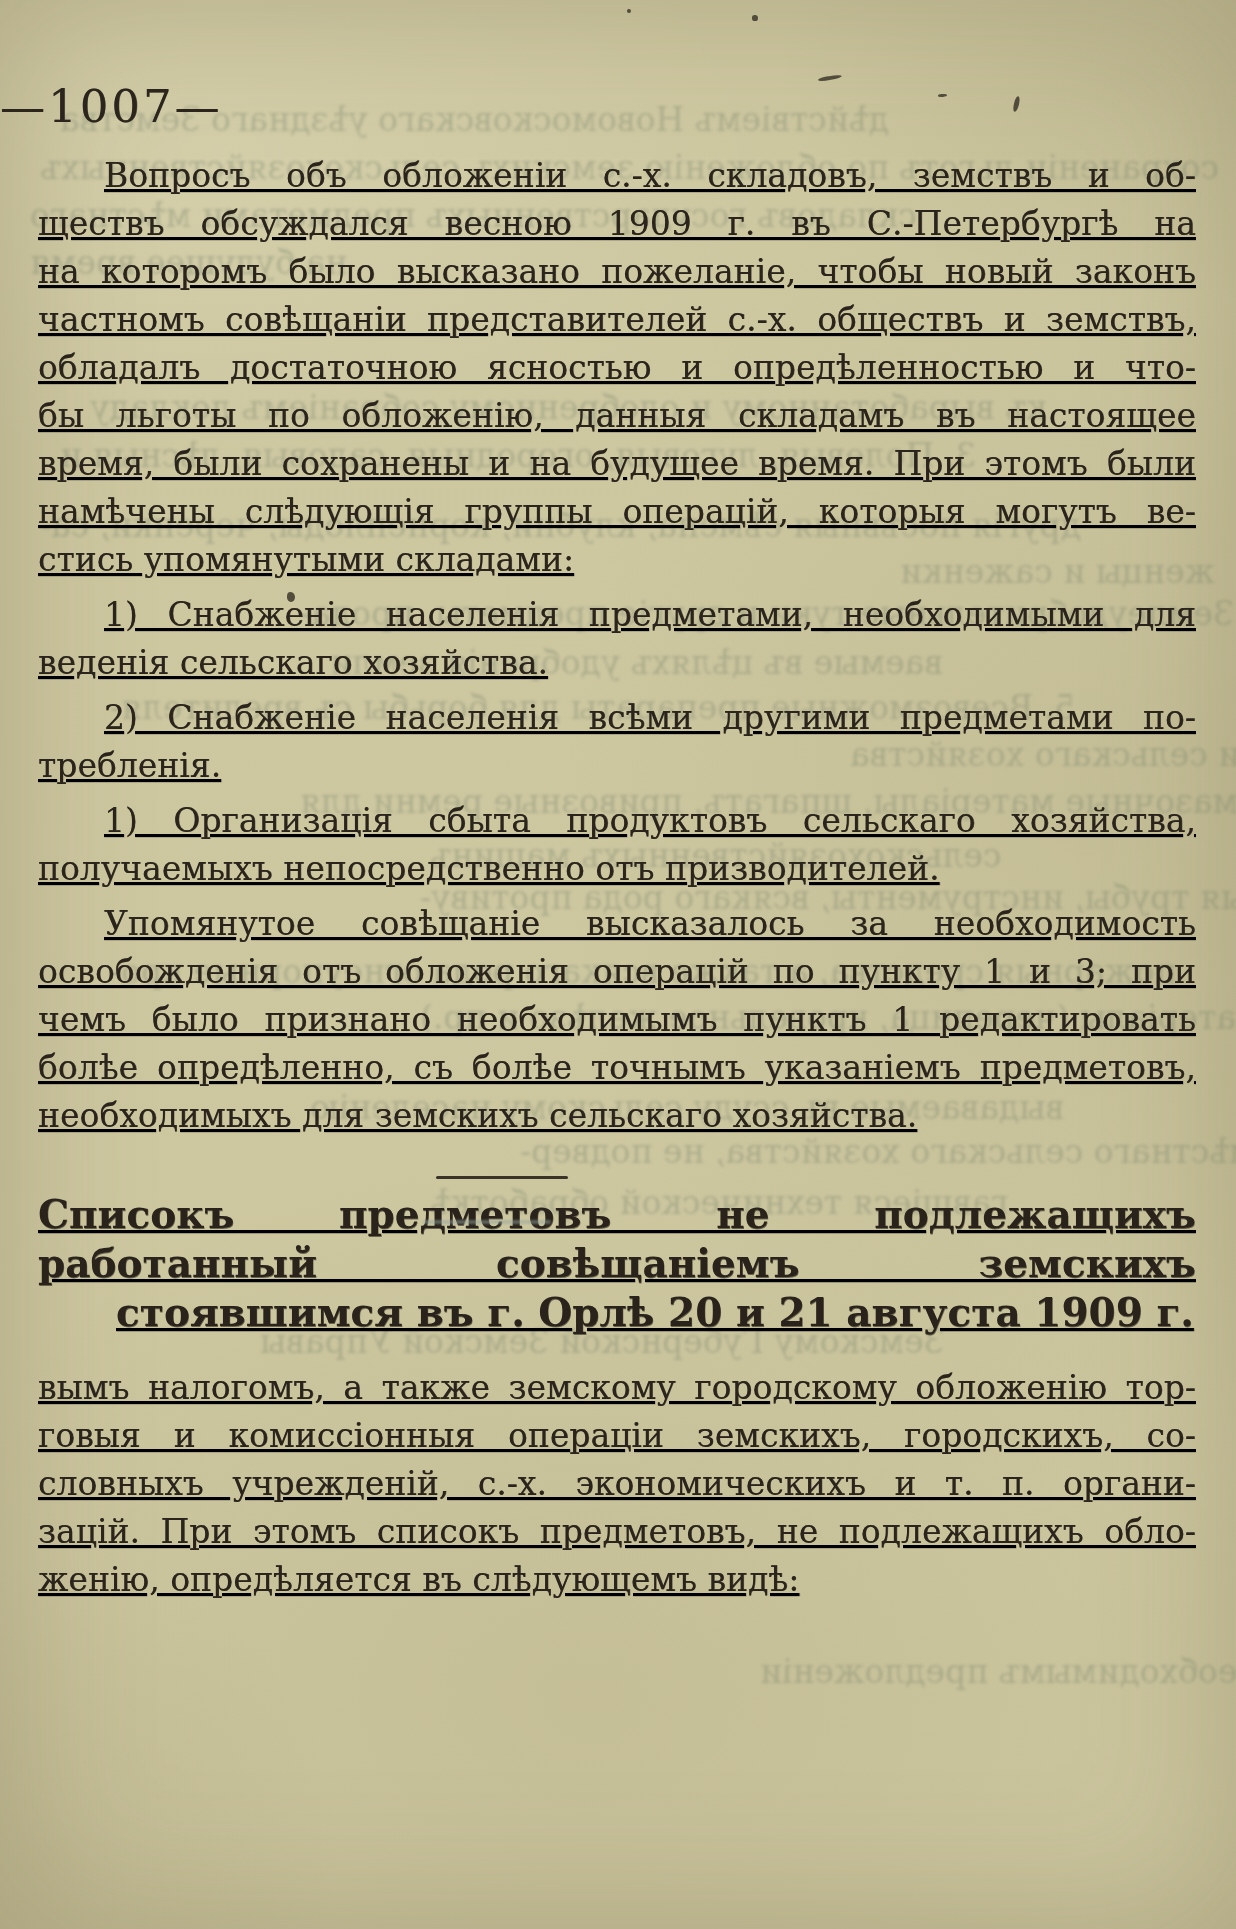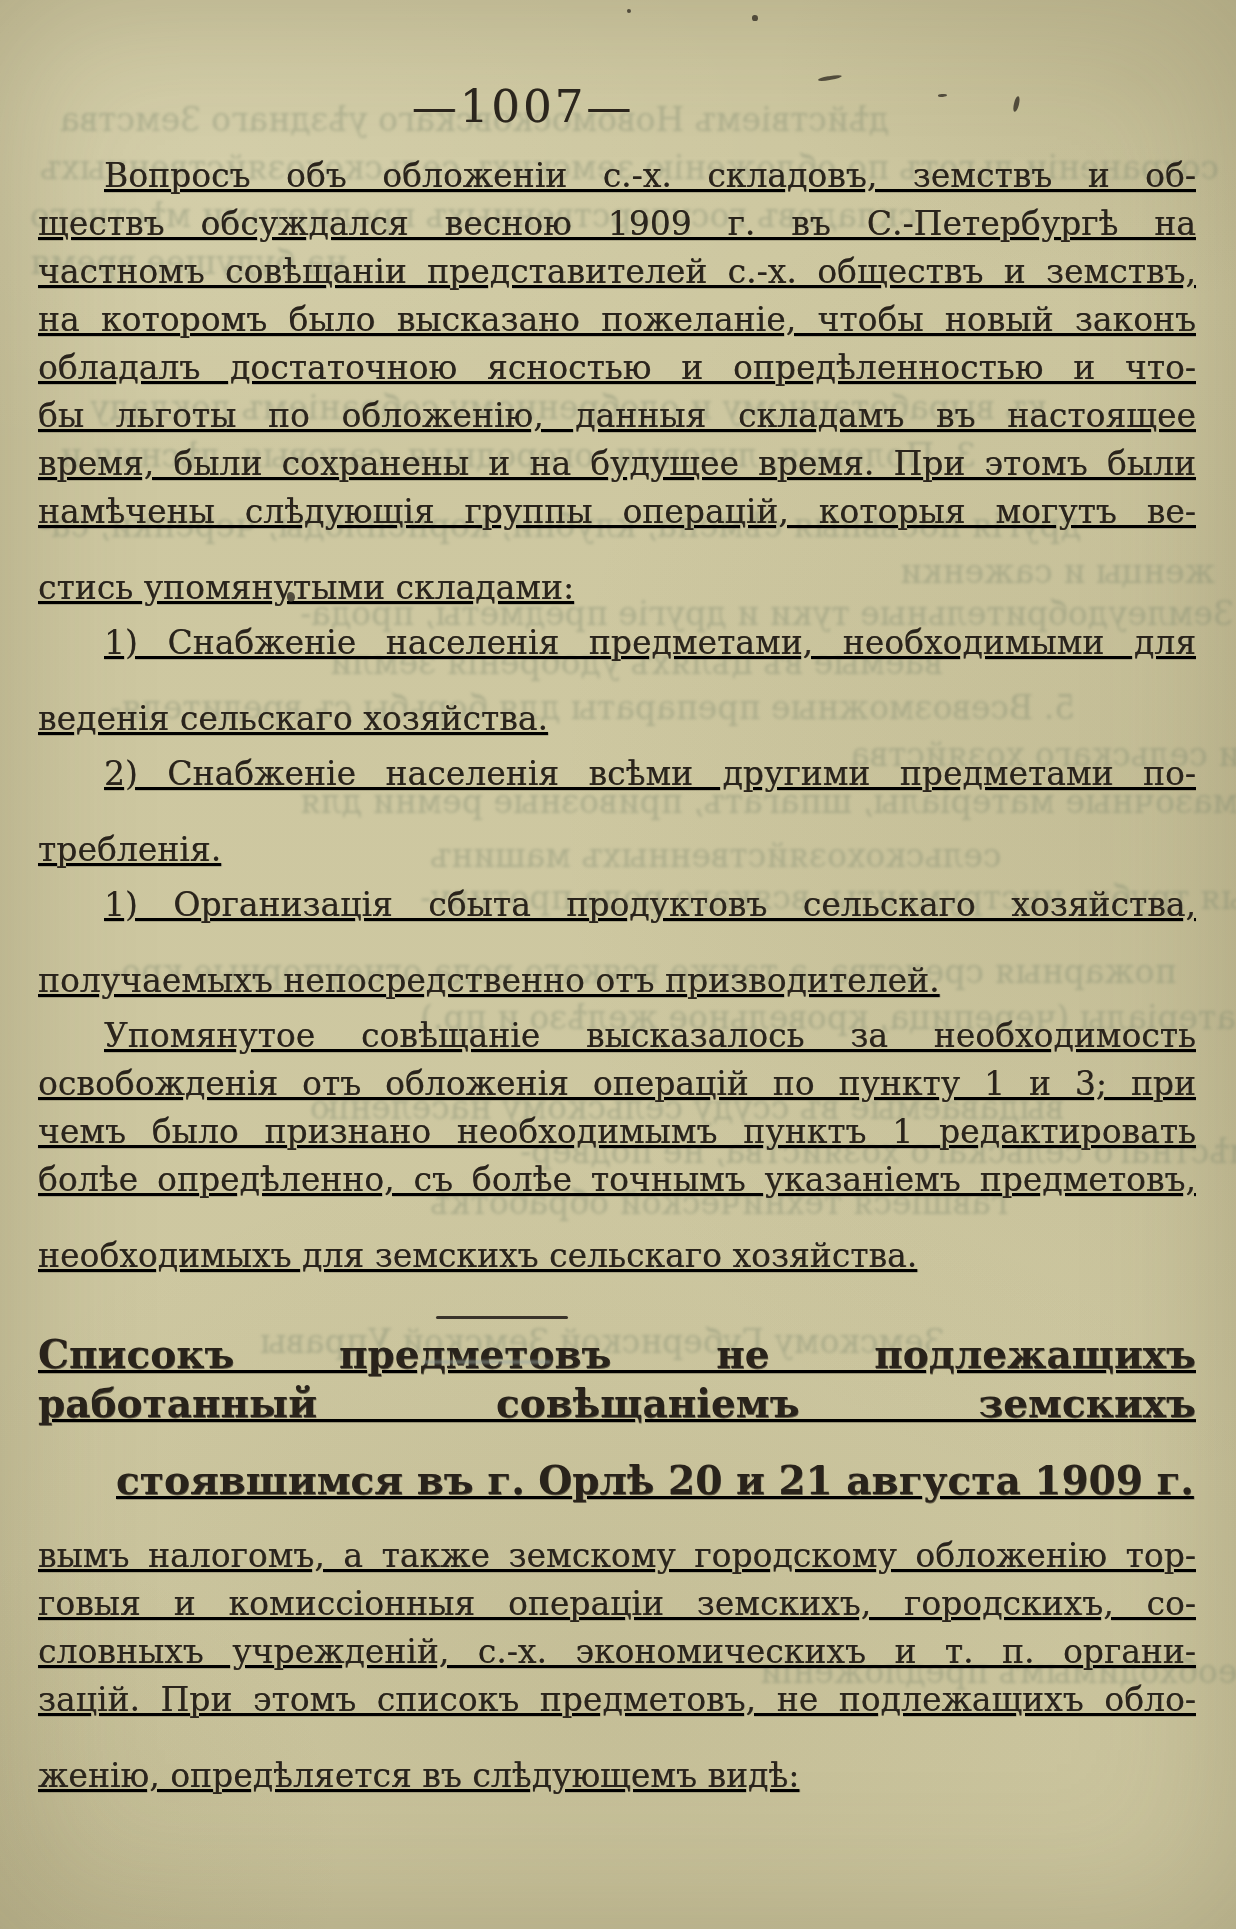--- a/index.html
+++ b/index.html
@@ -10,33 +10,33 @@
       radial-gradient(ellipse 900px 520px at 18% 8%, rgba(255,252,230,0.12), transparent 62%),
       radial-gradient(ellipse 760px 980px at 88% 42%, rgba(118,108,66,0.10), transparent 70%),
       radial-gradient(ellipse 1050px 760px at 48% 88%, rgba(122,112,70,0.10), transparent 72%),
       radial-gradient(ellipse 520px 320px at 92% 4%, rgba(108,98,58,0.12), transparent 70%),
       radial-gradient(ellipse 420px 420px at 4% 96%, rgba(112,102,62,0.10), transparent 70%),
       linear-gradient(#cec8a1,#cdc7a0);
     box-shadow: inset 0 0 150px rgba(88,80,46,0.28);
     font-family:"DejaVu Serif", serif;
   }
   .page-number{
-    position:absolute;top:80px;left:0;width:1046px;text-align:center;
+    position:absolute;top:80px;left:0;width:1046px;
     font-size:45px;color:#2b251d;letter-spacing:3px;
     text-shadow:0.4px 0.4px 0.6px rgba(43,37,29,0.55);
   }
   .text-col{position:absolute;top:152px;left:38px;width:1158px;text-decoration:underline;}
   .block{margin:0;}
   .line{
     font-size:33px;line-height:48px;height:48px;overflow:hidden;
     color:#2a241c;text-align:justify;text-align-last:justify;
     text-shadow:0.35px 0.35px 0.5px rgba(42,36,28,0.6);
   }
   .line.first{text-indent:66px;}
-  .line.last{text-align-last:left;margin-top:28px;}
+  .line.last{text-align-last:left;}
   [data-block="item-1"],[data-block="item-2"],[data-block="item-3"],[data-block="resolution"]{margin-top:7px;}
   .divider-block{margin-top:36px;height:0;}
   .divider{width:132px;height:3px;background:#39332a;margin-left:398px;border-radius:2px;}
   .divider-ghost{width:128px;height:4px;background:#97a49e;opacity:.5;filter:blur(1px);margin:41px 0 0 385px;border-radius:2px;}
   .heading{margin-top:14px;}
   .heading .line{
     font-size:39px;font-weight:bold;line-height:49px;height:49px;
     color:#29231b;text-shadow:0.5px 0.5px 0.6px rgba(41,35,27,0.6);
   }
   .heading .line.first{text-indent:78px;}
@@ -75,22 +75,22 @@
     <div class="ghost" style="top: 1322px; left: 260px;">Земскому Губернской Земской Управы</div>
     <div class="ghost" style="top: 1652px; left: 760px;">необходимымъ предложеніи</div>
   </div>
 
 <div class="page-number">—1007—</div>
 
 <div class="text-col" id="text-col">
     <div class="block" data-block="intro">
       <div class="line first">Вопросъ объ обложеніи с.-х. складовъ, земствъ и об-</div>
       <div class="line">ществъ обсуждался весною 1909 г. въ С.-Петербургѣ на</div>
+      <div class="line">на которомъ было высказано пожеланіе, чтобы новый законъ</div>
       <div class="line">частномъ совѣщаніи представителей с.-х. обществъ и земствъ,</div>
-      <div class="line">на которомъ было высказано пожеланіе, чтобы новый законъ</div>
       <div class="line">обладалъ достаточною ясностью и опредѣленностью и что-</div>
       <div class="line">бы льготы по обложенію, данныя складамъ въ настоящее</div>
       <div class="line">время, были сохранены и на будущее время. При этомъ были</div>
       <div class="line">намѣчены слѣдующія группы операцій, которыя могутъ ве-</div>
       <div class="line last">стись упомянутыми складами:</div>
     </div>
     <div class="block" data-block="item-1">
       <div class="line first">1) Снабженіе населенія предметами, необходимыми для</div>
       <div class="line last">веденія сельскаго хозяйства.</div>
     </div>

